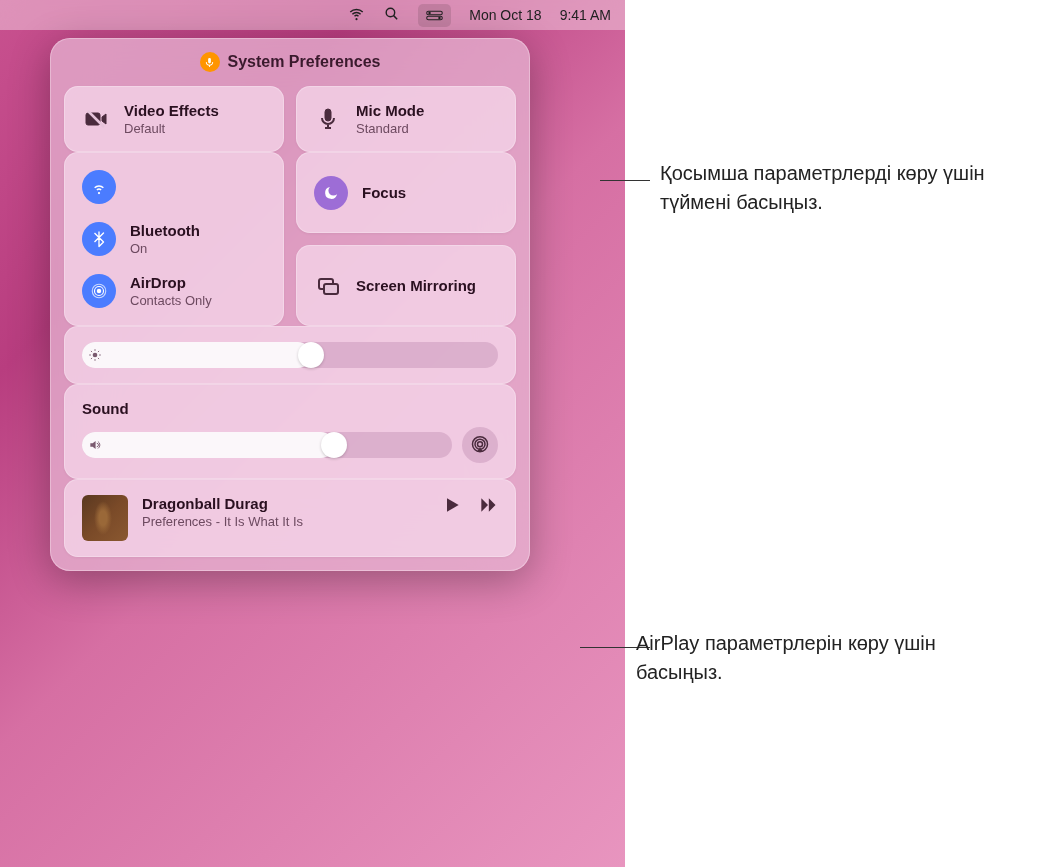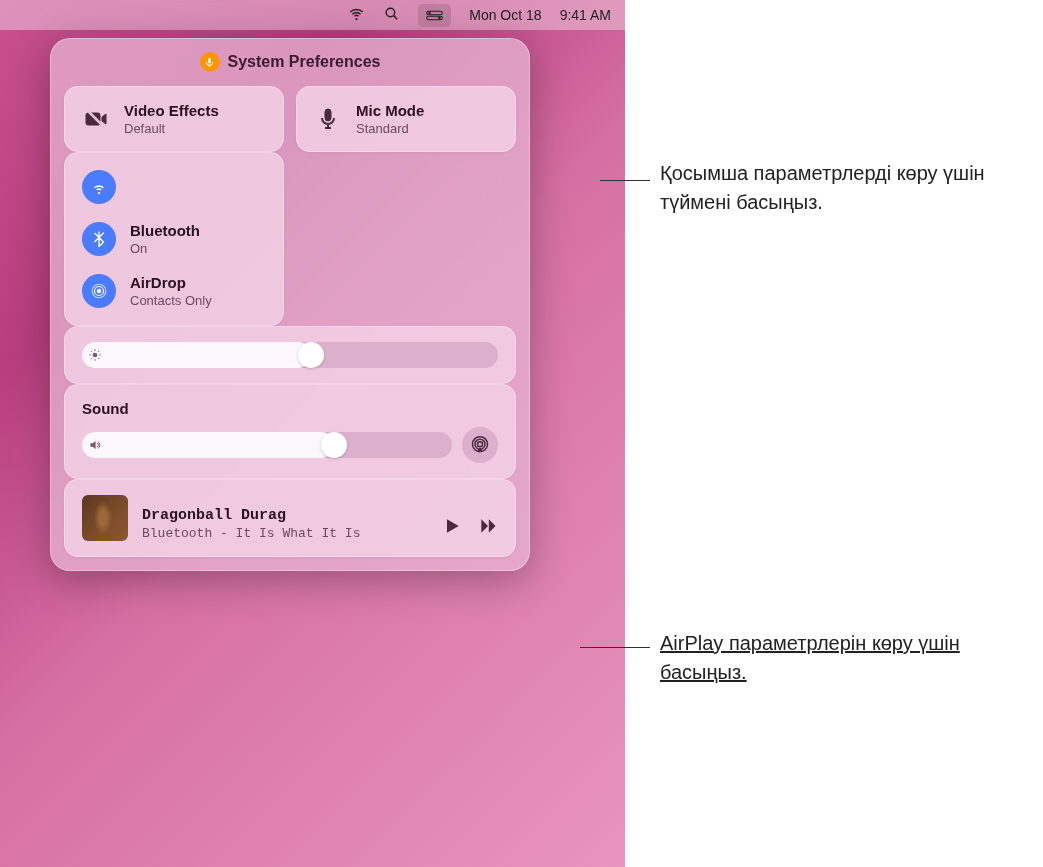--- a/index.html
+++ b/index.html
@@ -144,21 +144,21 @@
   
   .airplay-btn {
     width: 36px; height:36px; border-radius:50%;
     background: rgba(200,150,185,0.5);
     display:flex; align-items:center; justify-content:center;
     flex-shrink:0;
   }
   .airplay-btn svg { width:20px; height:20px; fill:none; stroke:#4a2b3d; stroke-width:1.8;}
   
   .nowplaying {
-    display:flex; align-items:flex-end; gap:14px;font-family:Liberation Mono, monospace;
+    display:flex; align-items:flex-start; gap:14px;
   }
   .np-art {
     width: 46px; height:46px; border-radius:6px;
     background: linear-gradient(135deg, #5a3820, #7a4a28, #8a5830);
     flex-shrink:0;
     position: relative;
   }
   .np-art::after{
     content:"";
     position:absolute;
@@ -284,20 +284,47 @@
                 <circle cx="12" cy="12" r="6" fill="none" stroke="#fff" stroke-width="1.5"></circle>
                 <circle cx="12" cy="12" r="9" fill="none" stroke="#fff" stroke-width="1.5" opacity="0.7"></circle>
               </svg>
           </span>
           <div class="tile-labels">
             <span class="tile-title">AirDrop</span>
             <span class="tile-sub">Contacts Only</span>
           </div>
         </div>
       </div>
+      <div style="display:flex; flex-direction:column; gap:12px; width:calc(50% - 6px);">
+        <div class="tile" style="flex:1; display:flex; align-items:center;">
+          <div class="tile-item">
+            <span class="tile-icon-circle purple">
+              <svg viewBox="0 0 24 24">
+                  <path d="M20 13.5A8 8 0 1110.5 4a6.5 6.5 0 009.5 9.5z"></path>
+                </svg>
+            </span>
+            <div class="tile-labels">
+              <span class="tile-title">Focus</span>
+            </div>
+          </div>
+        </div>
+        <div class="tile" style="flex:1; display:flex; align-items:center;">
+          <div class="tile-item">
+            <span class="tile-icon-plain">
+              <svg viewBox="0 0 24 24">
+                  <rect x="3" y="5" width="14" height="10" rx="2" fill="none" stroke="#4a2b3d" stroke-width="2"></rect>
+                  <rect x="8" y="10" width="14" height="10" rx="2" fill="#e6c4da" stroke="#4a2b3d" stroke-width="2"></rect>
+                </svg>
+            </span>
+            <div class="tile-labels">
+              <span class="tile-title">Screen Mirroring</span>
+            </div>
+          </div>
+        </div>
+      </div>
     </div>
 
     <div class="row">
       <div class="tile full">
         <div class="slider-wrap">
           <div class="slider">
             <div class="slider-fill" style="width:55%;">
               <svg viewBox="0 0 24 24">
                   <circle cx="12" cy="12" r="4"></circle>
                   <g stroke="#7a5a6f" stroke-width="1.5">
@@ -342,21 +369,21 @@
         </div>
       </div>
     </div>
 
     <div class="row last">
       <div class="tile full">
         <div class="nowplaying">
           <div class="np-art"></div>
           <div class="np-text">
             <div class="np-title">Dragonball Durag</div>
-            <div class="np-sub">Bluetooth - It Is What It Is</div>
+            <div class="np-sub">Preferences - It Is What It Is</div>
           </div>
           <div class="np-controls">
             <span>
               <svg viewBox="0 0 24 24">
                   <path d="M6 4l14 8-14 8z"></path>
                 </svg>
             </span>
             <span>
               <svg viewBox="0 0 24 24">
                   <path d="M4 4l8 8-8 8zM13 4l8 8-8 8z"></path>
@@ -367,13 +394,13 @@
       </div>
     </div>
 
   </div>
 </div>
 
 <div class="callout-line" style="top:180px; left:600px; width:50px;"></div>
 <div class="callout" style="top:159px; left:660px; max-width:380px;">Қосымша параметрлерді көру үшін түймені басыңыз.</div>
 
 <div class="callout-line" style="top:647px; left:580px; width:70px;"></div>
-<div class="callout" style="top:629px; left:660px; max-width:360px;text-decoration:underline;">AirPlay параметрлерін көру үшін басыңыз.</div>
+<div class="callout" style="top:629px; left:636px; max-width:360px;">AirPlay параметрлерін көру үшін басыңыз.</div>
 
 </body></html>

